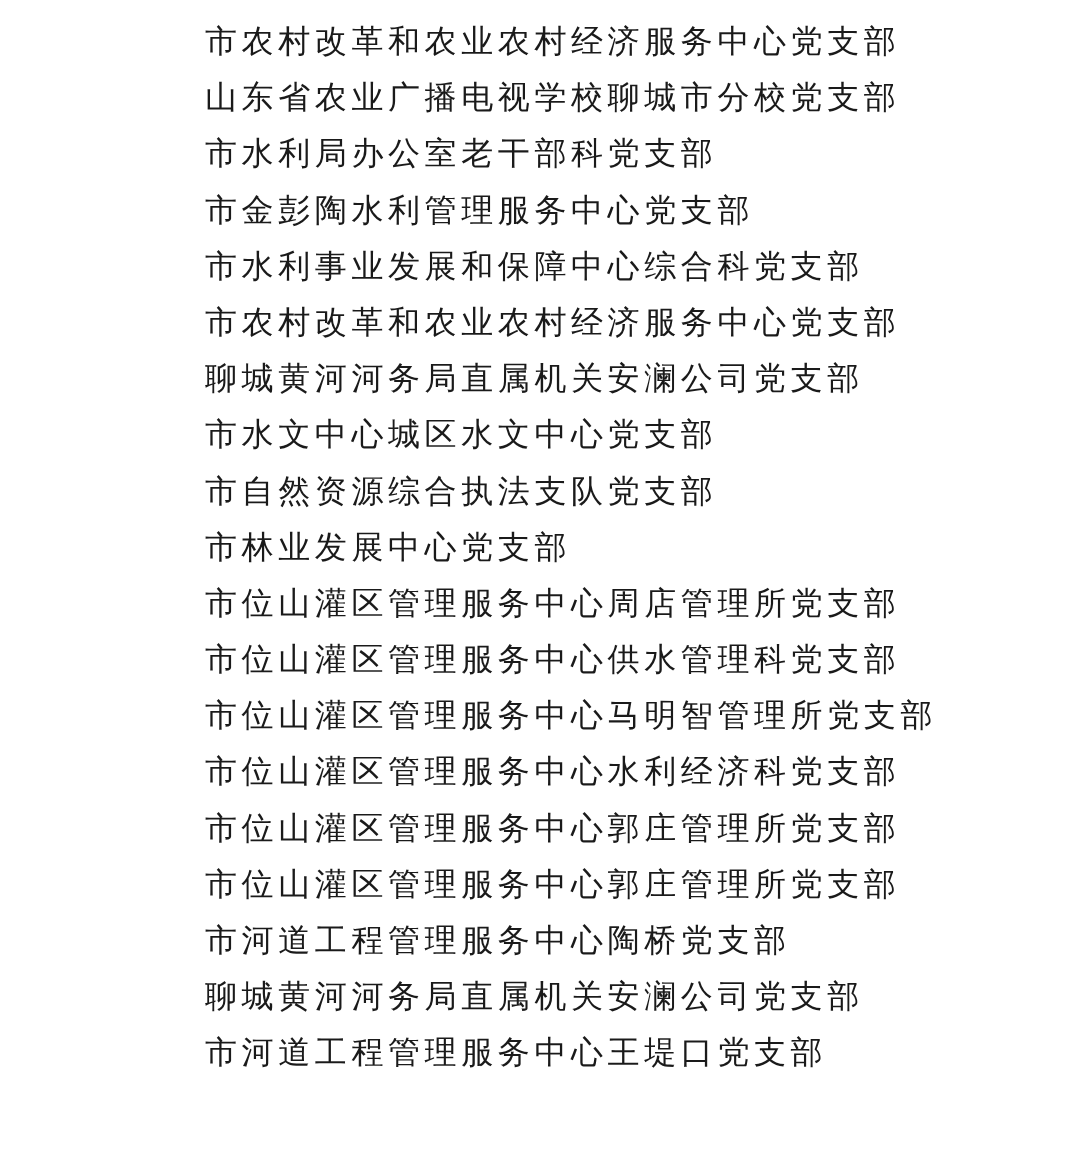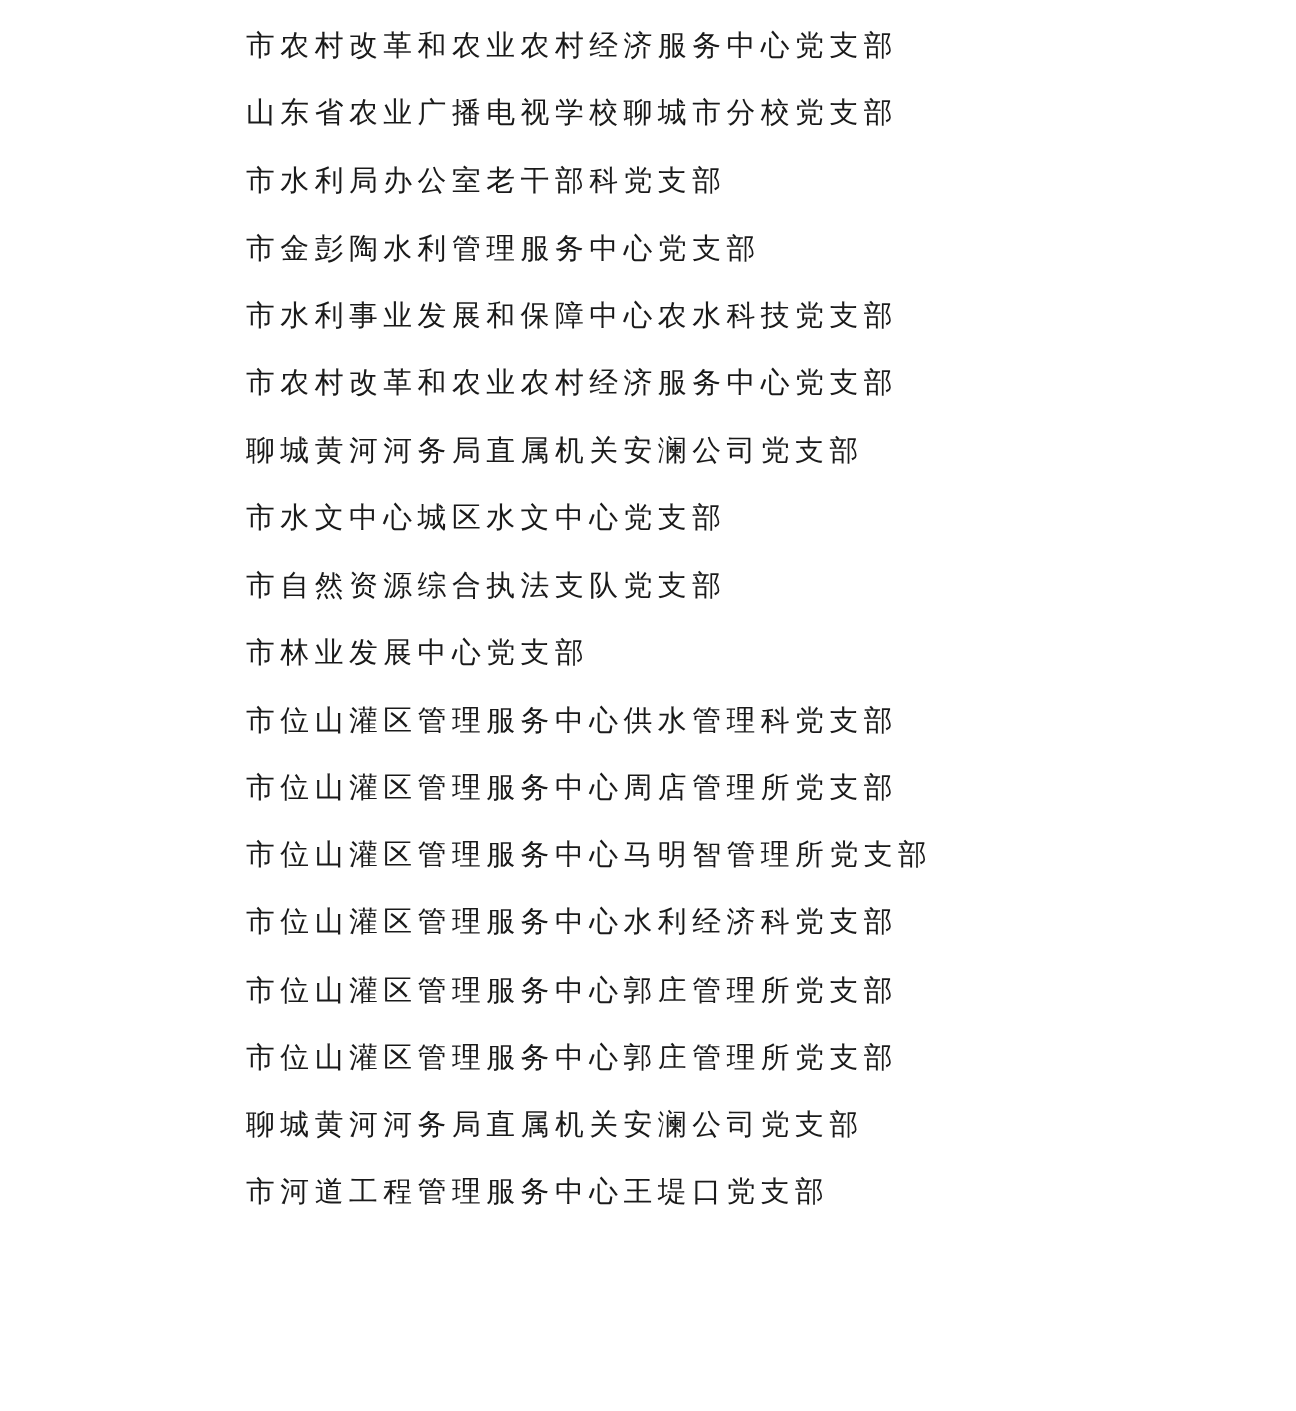--- a/index.html
+++ b/index.html
@@ -18,46 +18,47 @@
       left: 205px;
       top: 13px;
       width: 860px;
     }
     .list {
       list-style: none;
       margin: 0;
       padding: 0;
     }
     .list-item {
-      font-family: Liberation Mono, monospace;
-      font-size: 24px;
+      font-family: Liberation Serif, serif;
+      font-size: 32px;
       line-height: 56.2px;
       height: 56.2px;
       letter-spacing: 4.6px;
       color: #1a1a1a;
       white-space: nowrap;
     }
   </style>
 </head>
 <body>
 
 <div class="doc">
   <ul class="list">
     <li class="list-item">市农村改革和农业农村经济服务中心党支部</li>
     <li class="list-item">山东省农业广播电视学校聊城市分校党支部</li>
     <li class="list-item">市水利局办公室老干部科党支部</li>
     <li class="list-item">市金彭陶水利管理服务中心党支部</li>
-    <li class="list-item">市水利事业发展和保障中心农水科技党支部</li>
+    <li class="list-item">市水利事业发展和保障中心综合科党支部</li>
     <li class="list-item">市农村改革和农业农村经济服务中心党支部</li>
     <li class="list-item">聊城黄河河务局直属机关安澜公司党支部</li>
     <li class="list-item">市水文中心城区水文中心党支部</li>
     <li class="list-item">市自然资源综合执法支队党支部</li>
     <li class="list-item">市林业发展中心党支部</li>
+    <li class="list-item">市位山灌区管理服务中心周店管理所党支部</li>
     <li class="list-item">市位山灌区管理服务中心供水管理科党支部</li>
-    <li class="list-item">市位山灌区管理服务中心周店管理所党支部</li>
     <li class="list-item">市位山灌区管理服务中心马明智管理所党支部</li>
     <li class="list-item">市位山灌区管理服务中心水利经济科党支部</li>
     <li class="list-item">市位山灌区管理服务中心郭庄管理所党支部</li>
     <li class="list-item">市位山灌区管理服务中心郭庄管理所党支部</li>
+    <li class="list-item">市河道工程管理服务中心陶桥党支部</li>
     <li class="list-item">聊城黄河河务局直属机关安澜公司党支部</li>
     <li class="list-item">市河道工程管理服务中心王堤口党支部</li>
   </ul>
 </div>
 
 </body></html>

